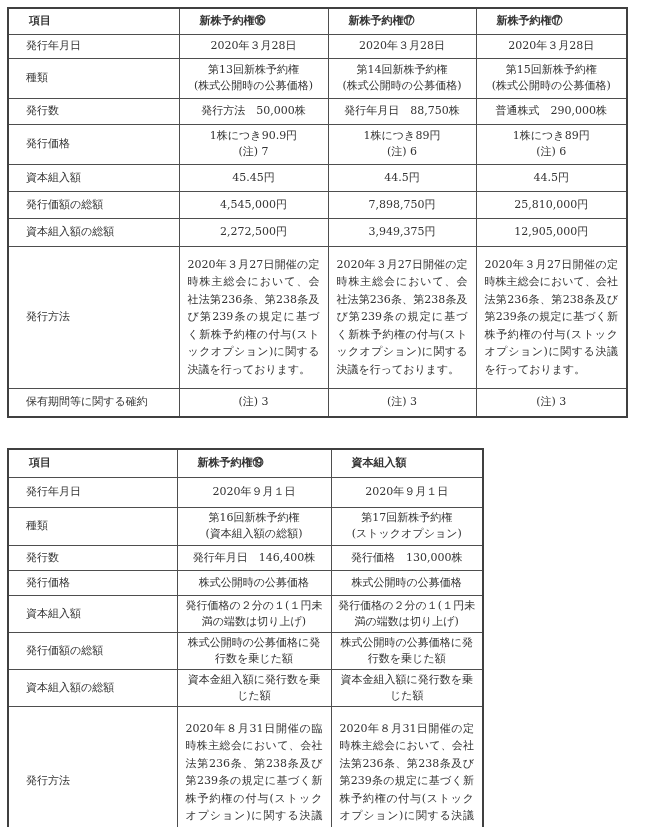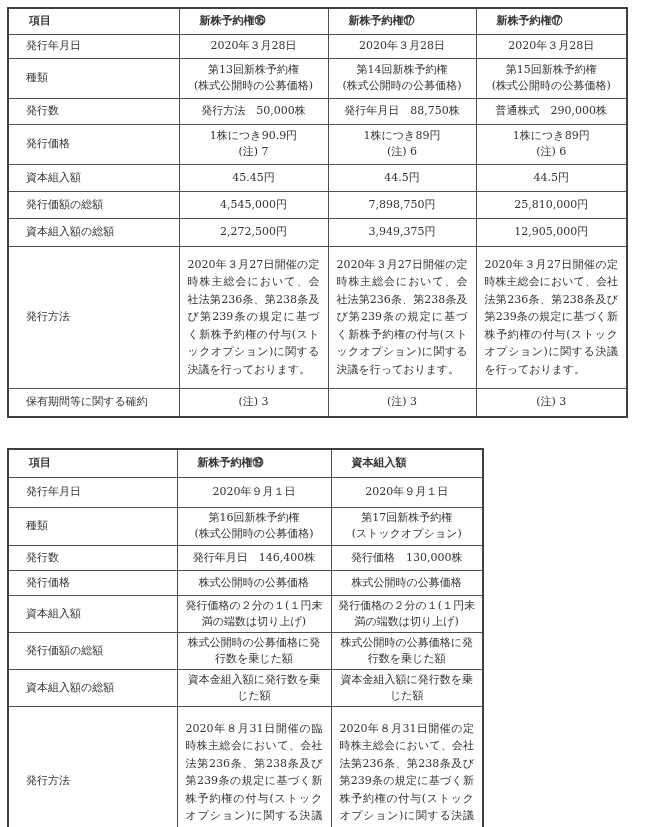--- a/index.html
+++ b/index.html
@@ -150,21 +150,21 @@
       <th>資本組入額</th>
     </tr>
     <tr style="height:30px">
       <td class="lbl">発行年月日</td>
       <td class="val">2020年９月１日</td>
       <td class="val">2020年９月１日</td>
     </tr>
     <tr style="height:38px">
       <td class="lbl">種類</td>
       <td class="val">第16回新株予約権
-(株式公開時の公募価格)</td>
+(資本組入額の総額)</td>
       <td class="val">第17回新株予約権
 (ストックオプション)</td>
     </tr>
     <tr style="height:25px">
       <td class="lbl">発行数</td>
       <td class="val">発行年月日　146,400株</td>
       <td class="val">発行価格　130,000株</td>
     </tr>
     <tr style="height:25px">
       <td class="lbl">発行価格</td>

